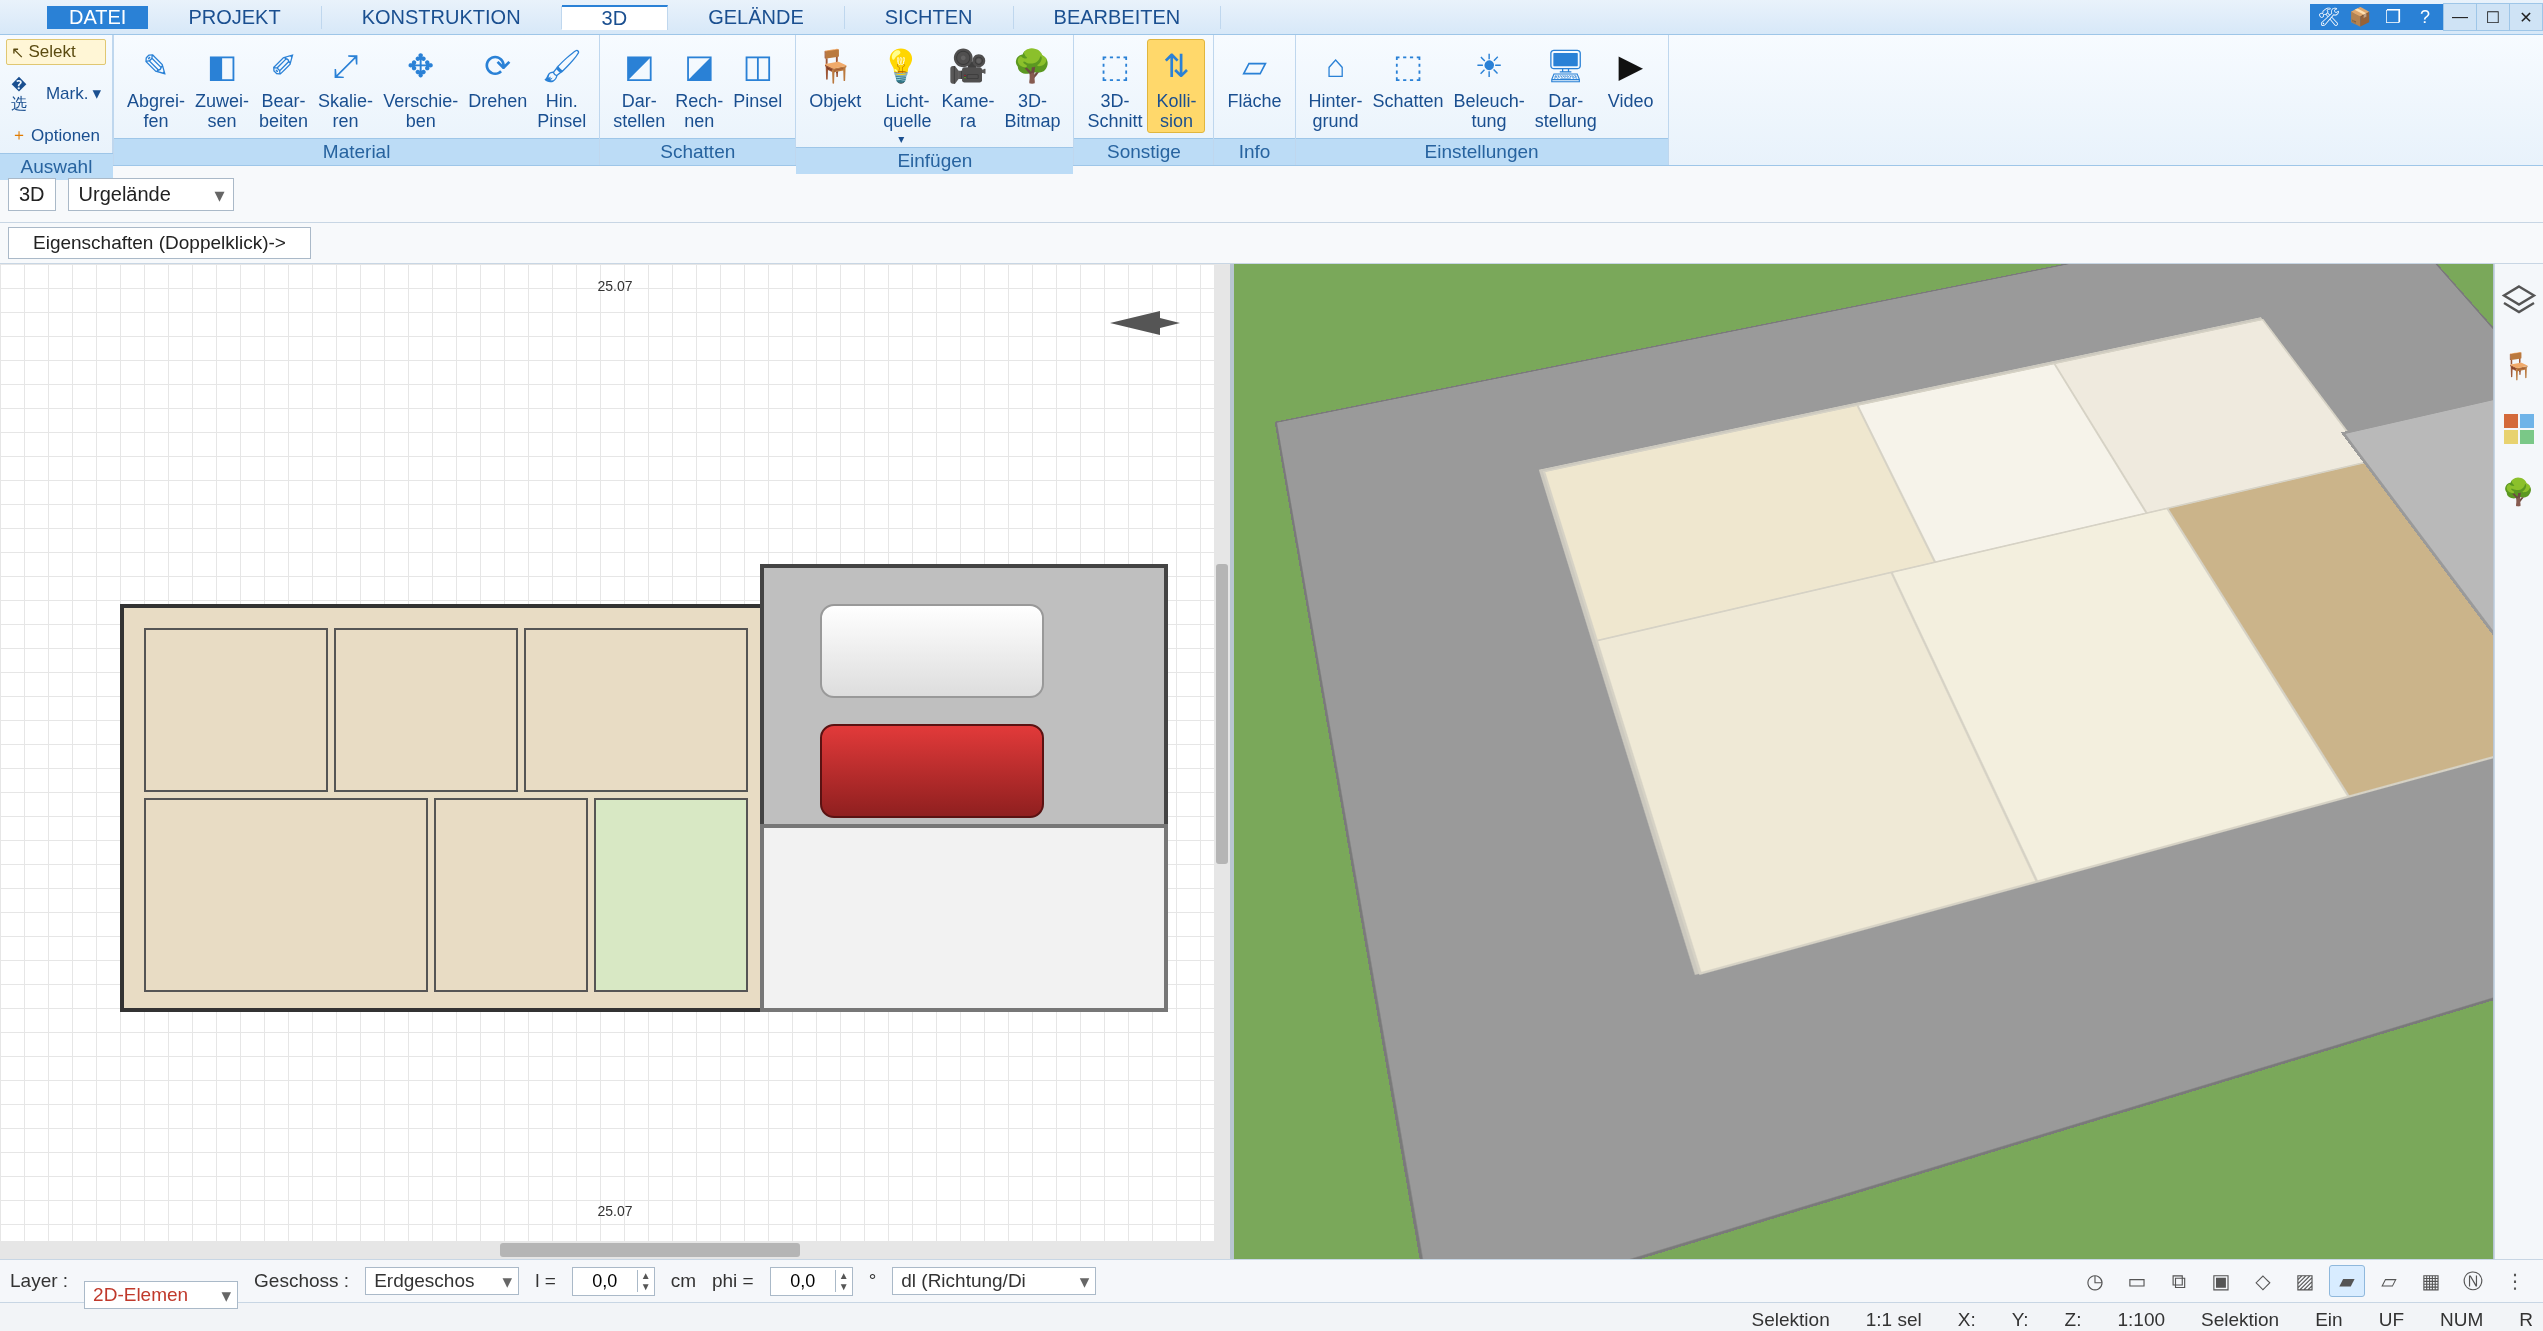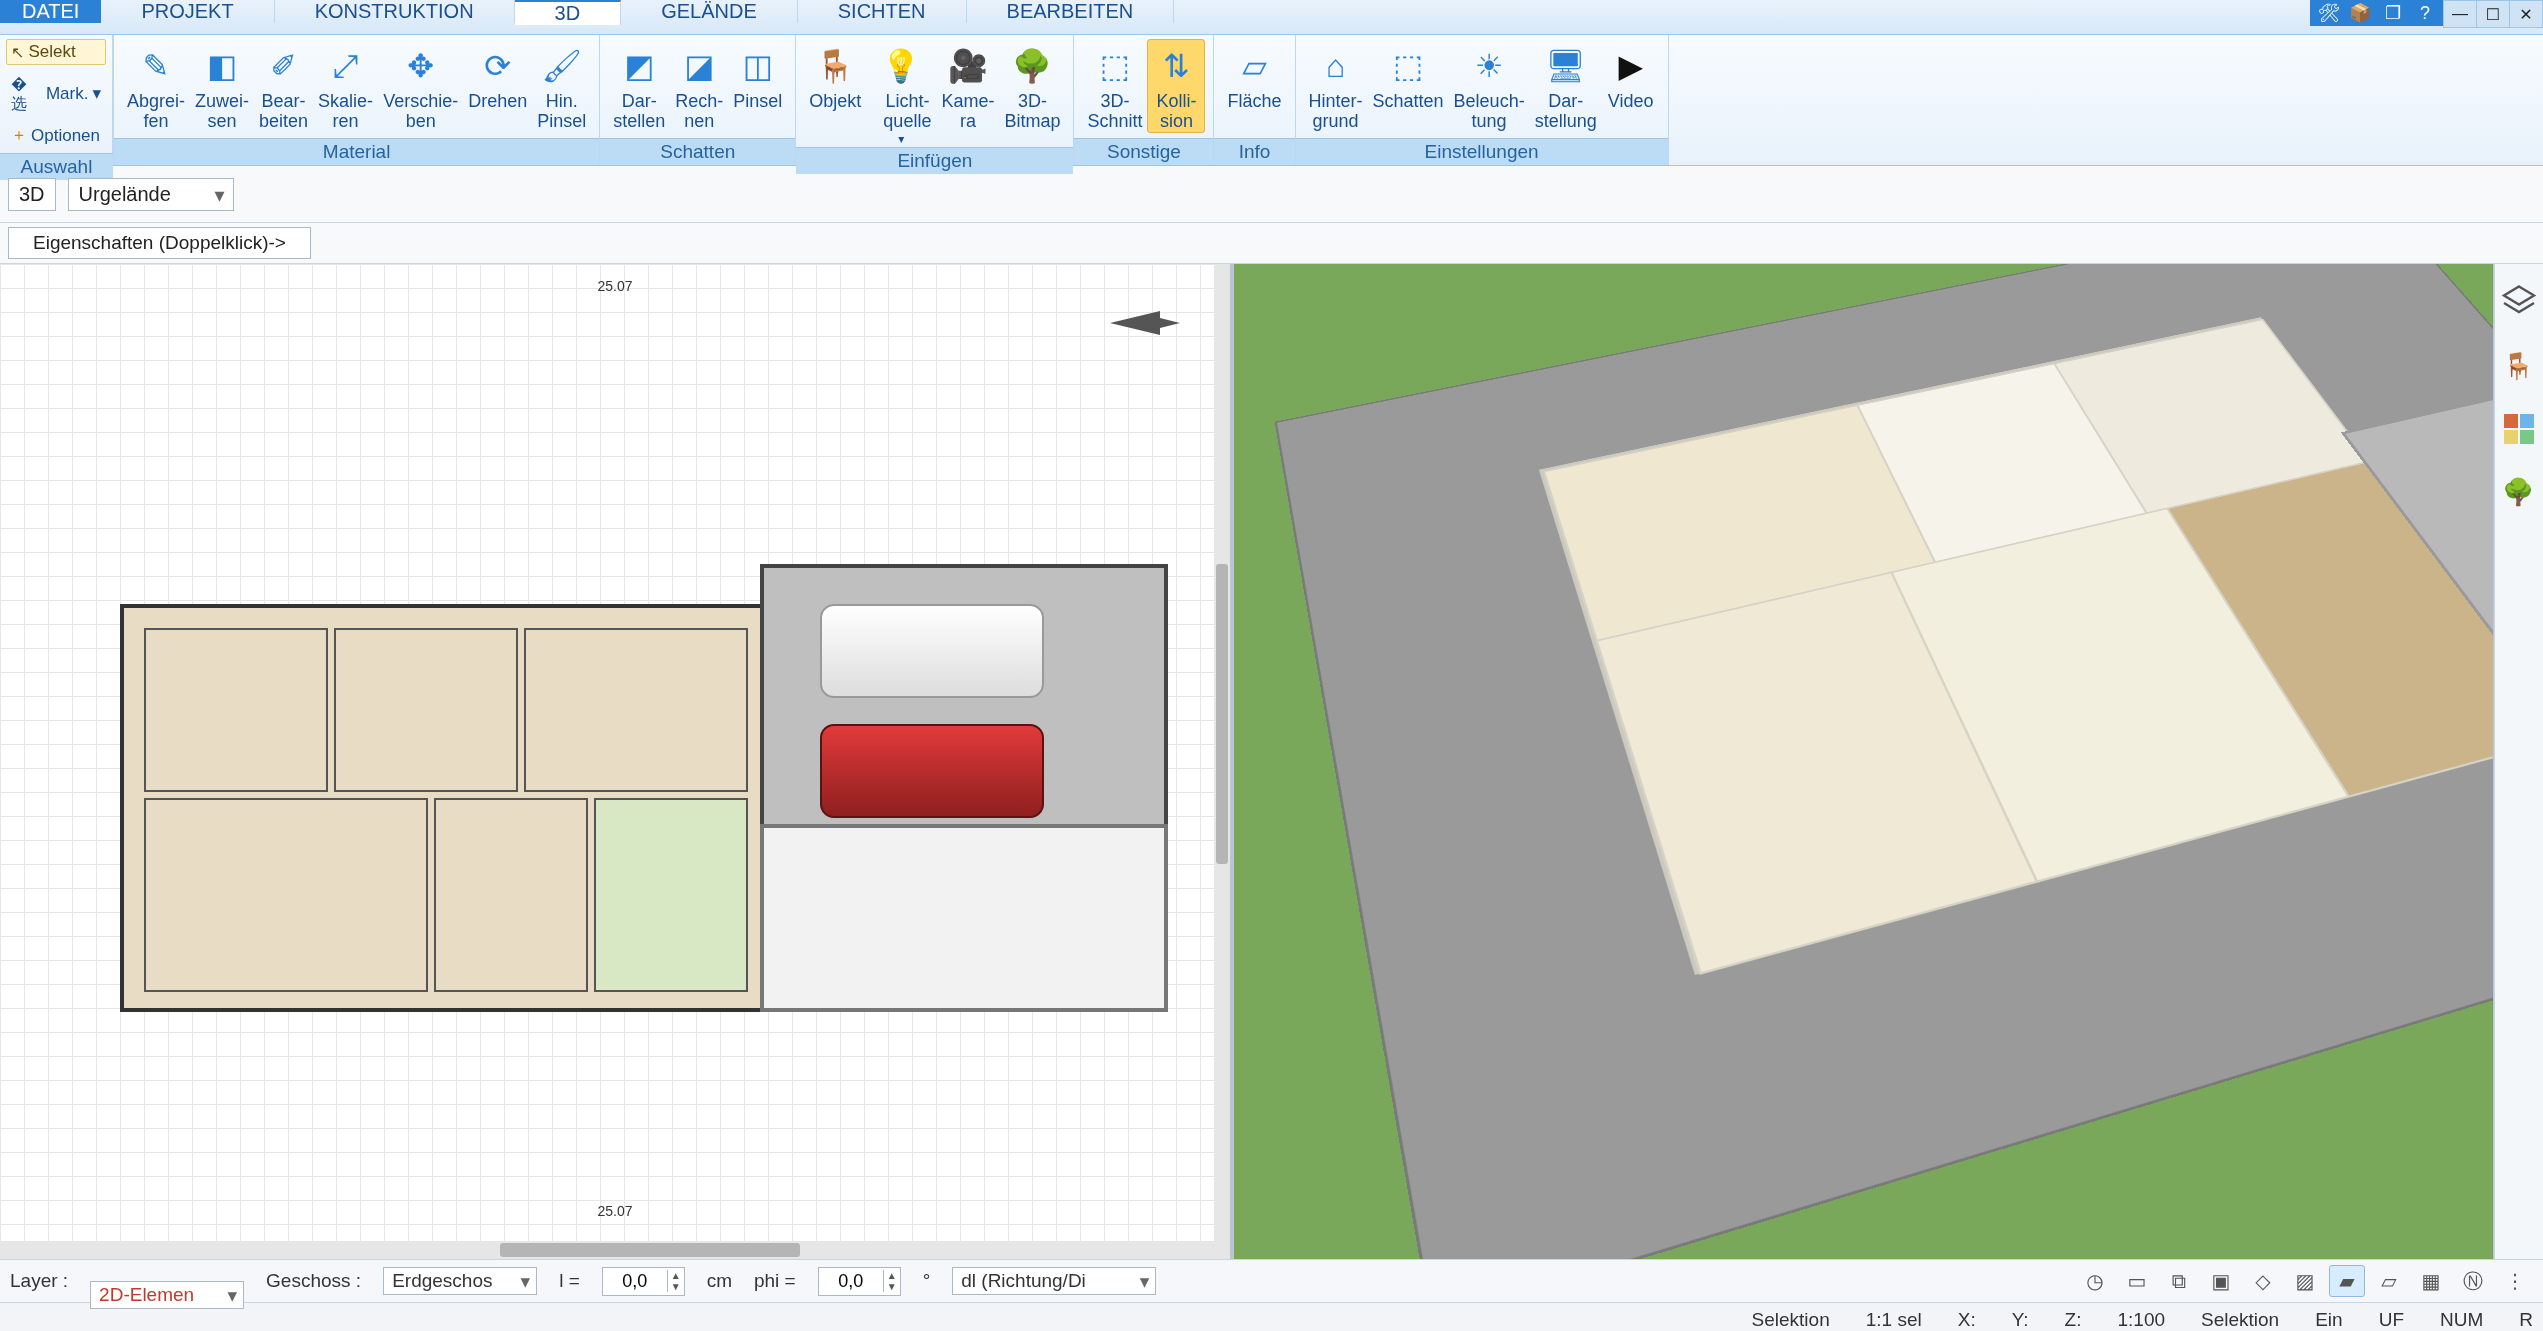--- a/index.html
+++ b/index.html
@@ -10,24 +10,25 @@
     font-family: "Segoe UI", Tahoma, sans-serif;
     font-size: 20px;
     background: #ffffff;
     overflow: hidden;
     color: #222;
   }
 
   
   .menubar {
     display: flex;
-    align-items: flex-start;
+    align-items: center;
     height: 34px;
     background: linear-gradient(#e9f2fb, #d7e8f8);
     border-bottom: 1px solid #9ec6e8;
+    padding-left: 47px;
   }
   .menubar .tab {
     padding: 0 40px;
     display: flex;
     align-items: center;
     font-size: 20px;
     color: #1a4f90;
     border-right: 1px solid #bfd7ee;
     cursor: pointer;
   }
@@ -290,21 +291,21 @@
     position:absolute;left:940px;top:320px;width:540px;height:420px;
     background:#b9b9b9;border:3px solid #9a9a9a;
   }
 
   
   .botbar {
     height:42px;
     background:#f5f7fa;
     border-top:1px solid #c8d6e4;
     display:flex;align-items:center;
-    gap:22px;padding:0 10px;
+    gap:16px;padding:0 10px;
     font-size:19px;color:#333;
   }
   .botbar label{color:#333;}
   .botbar .sel{
     border:1px solid #aab9c8;background:#fff;padding:2px 24px 2px 8px;
     position:relative;min-width:120px;cursor:pointer;
   }
   .botbar .sel::after{content:"▾";position:absolute;right:6px;top:2px;color:#666;}
   .botbar .numbox{
     display:flex;align-items:center;border:1px solid #aab9c8;background:#fff;

